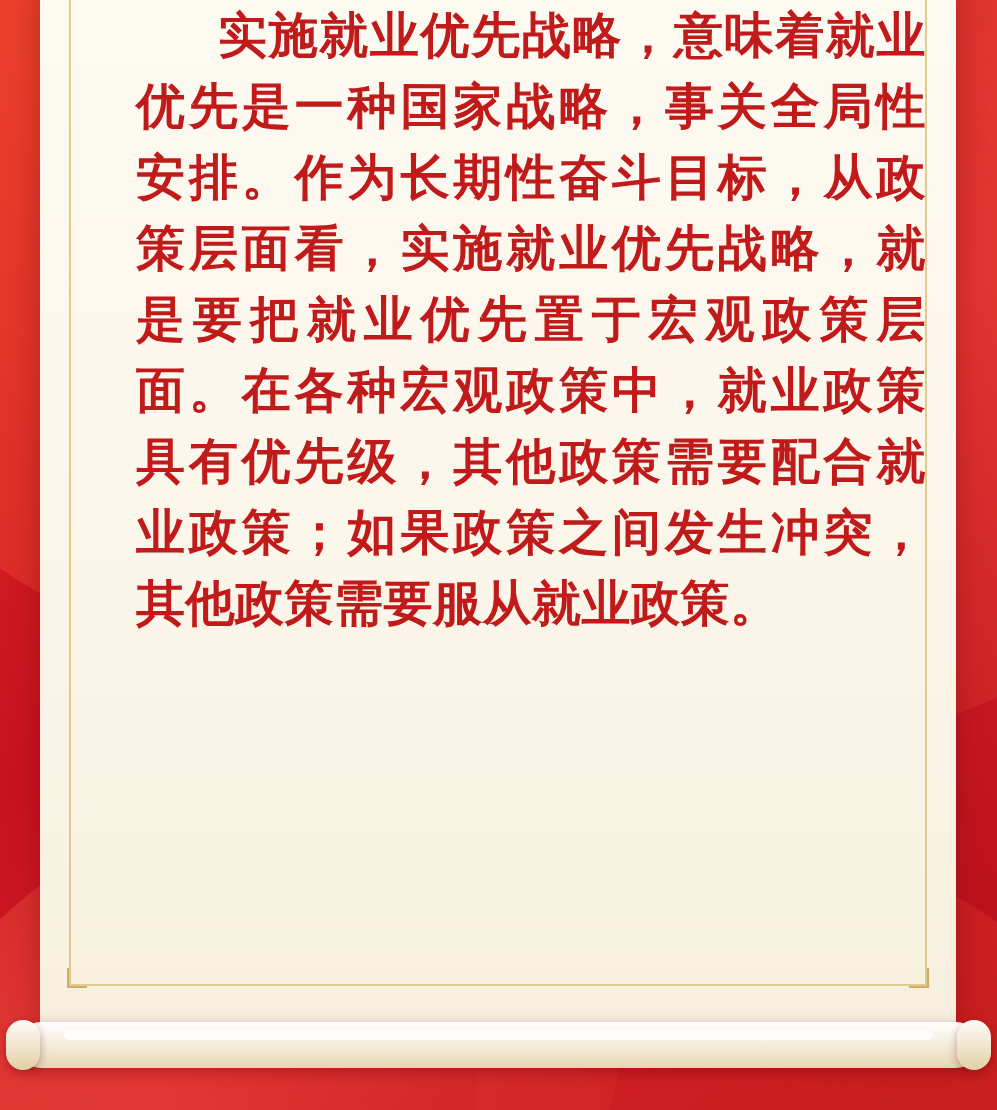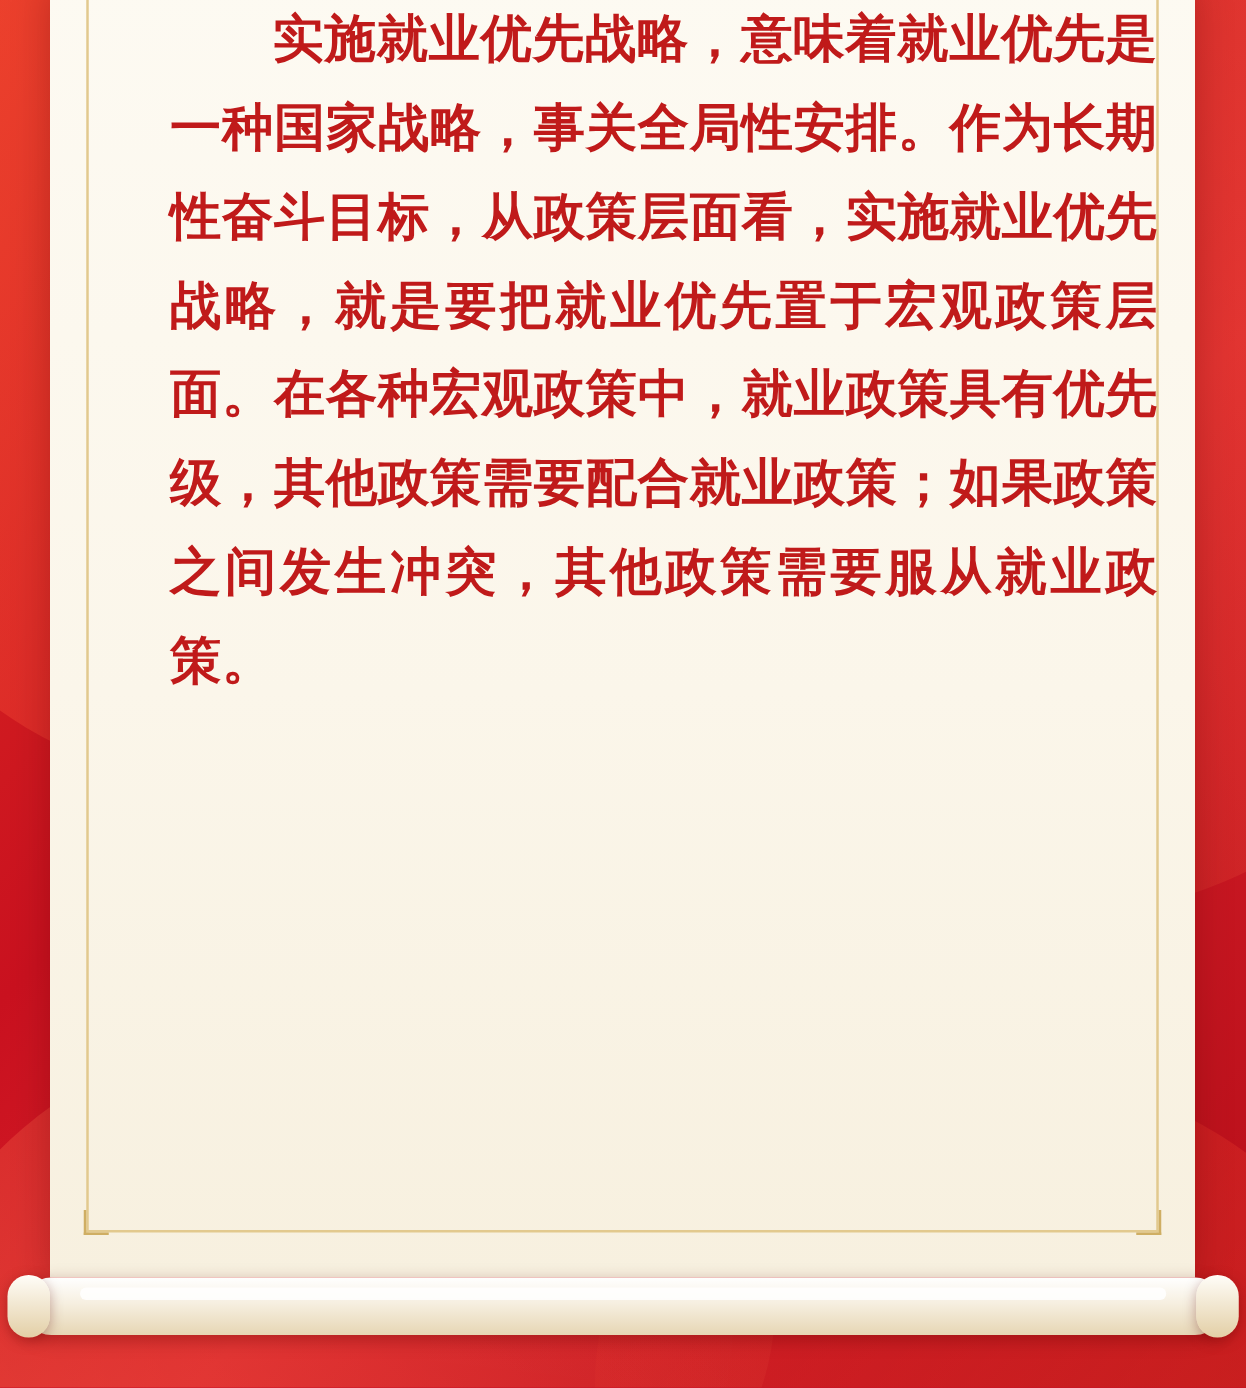--- a/index.html
+++ b/index.html
@@ -106,23 +106,23 @@
 
   .content {
     position: absolute;
     left: 96px;
     top: 18px;
     width: 790px;
   }
 
   .para {
     color: #c01a1a;
-    font-family: Liberation Mono, monospace;
+    font-family: Liberation Sans, sans-serif;
     font-weight: bold;
-    font-size: 41px;
+    font-size: 49px;
     line-height: 71px;
     letter-spacing: 0.5px;
     text-indent: 82px;
     margin: 0 0 6px 0;
     text-align: justify;
     text-justify: inter-ideograph;
   }
 
   
   .roller {

